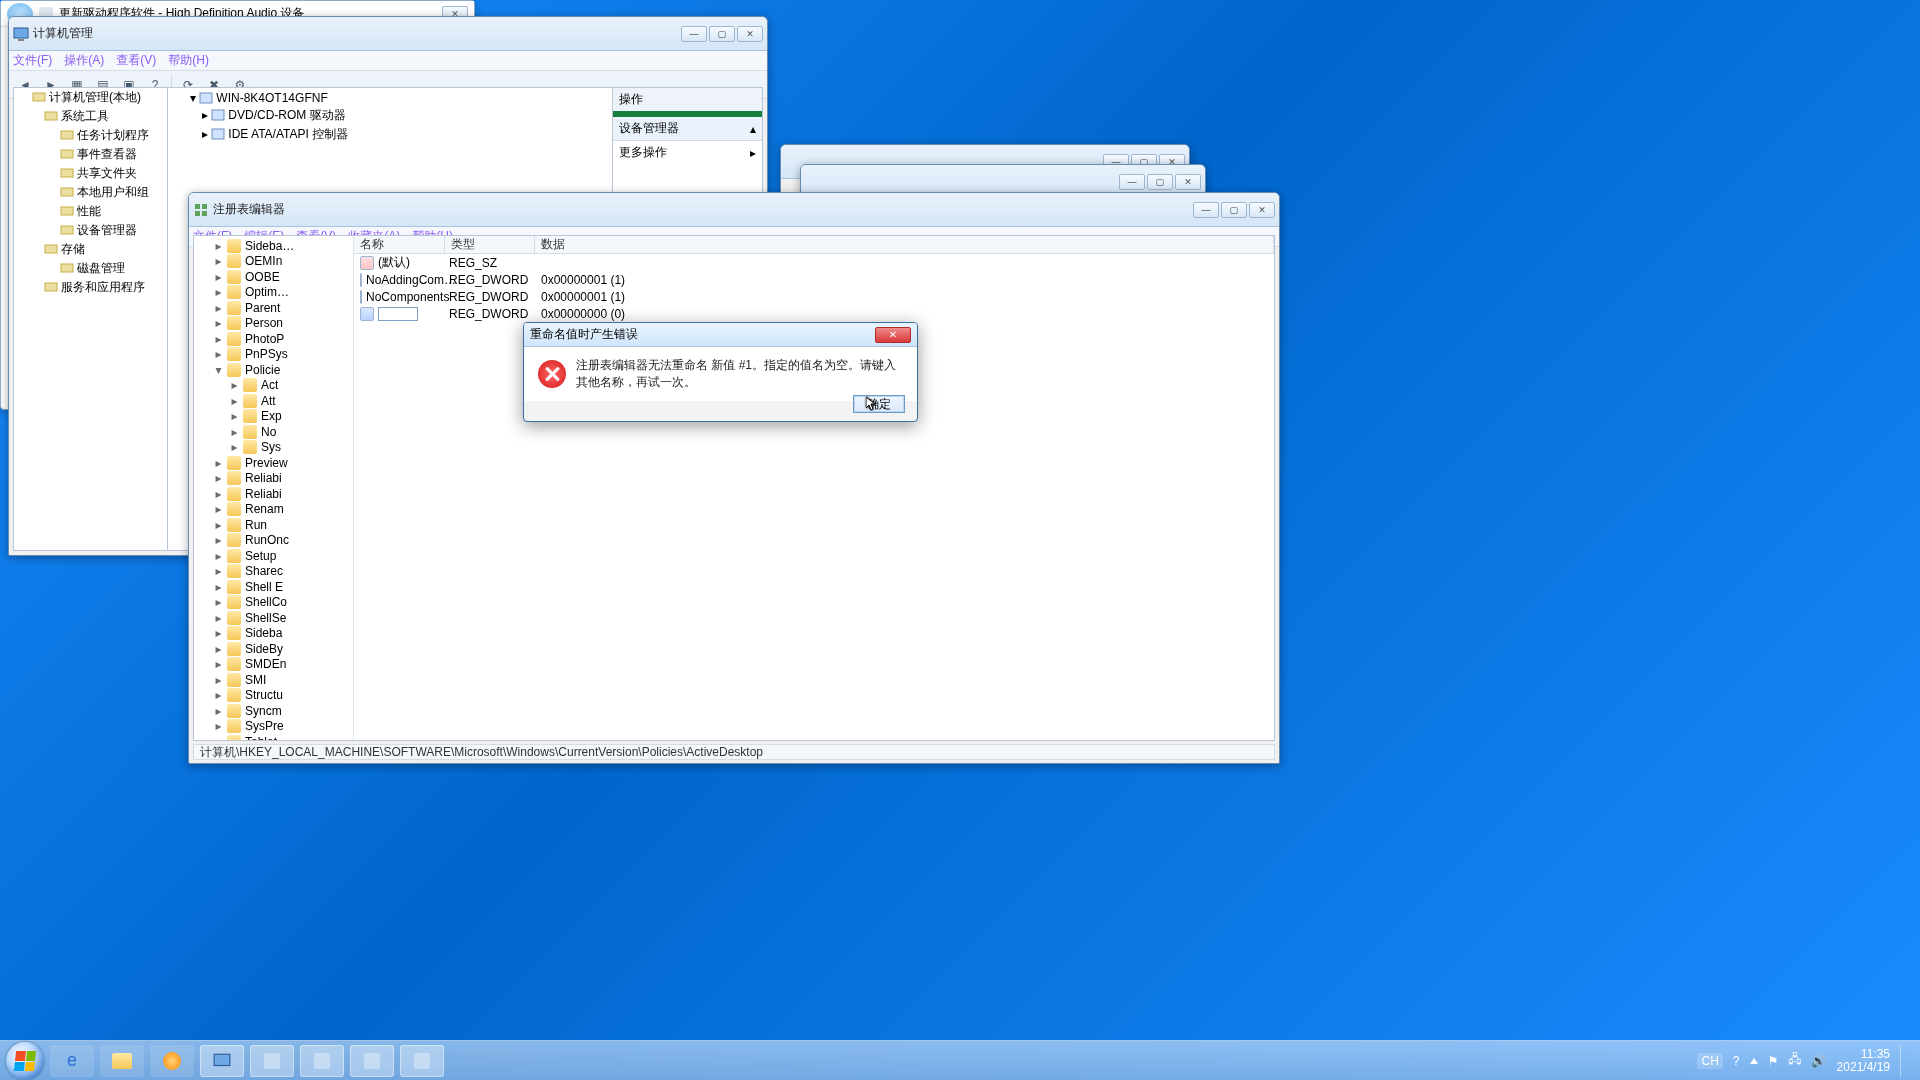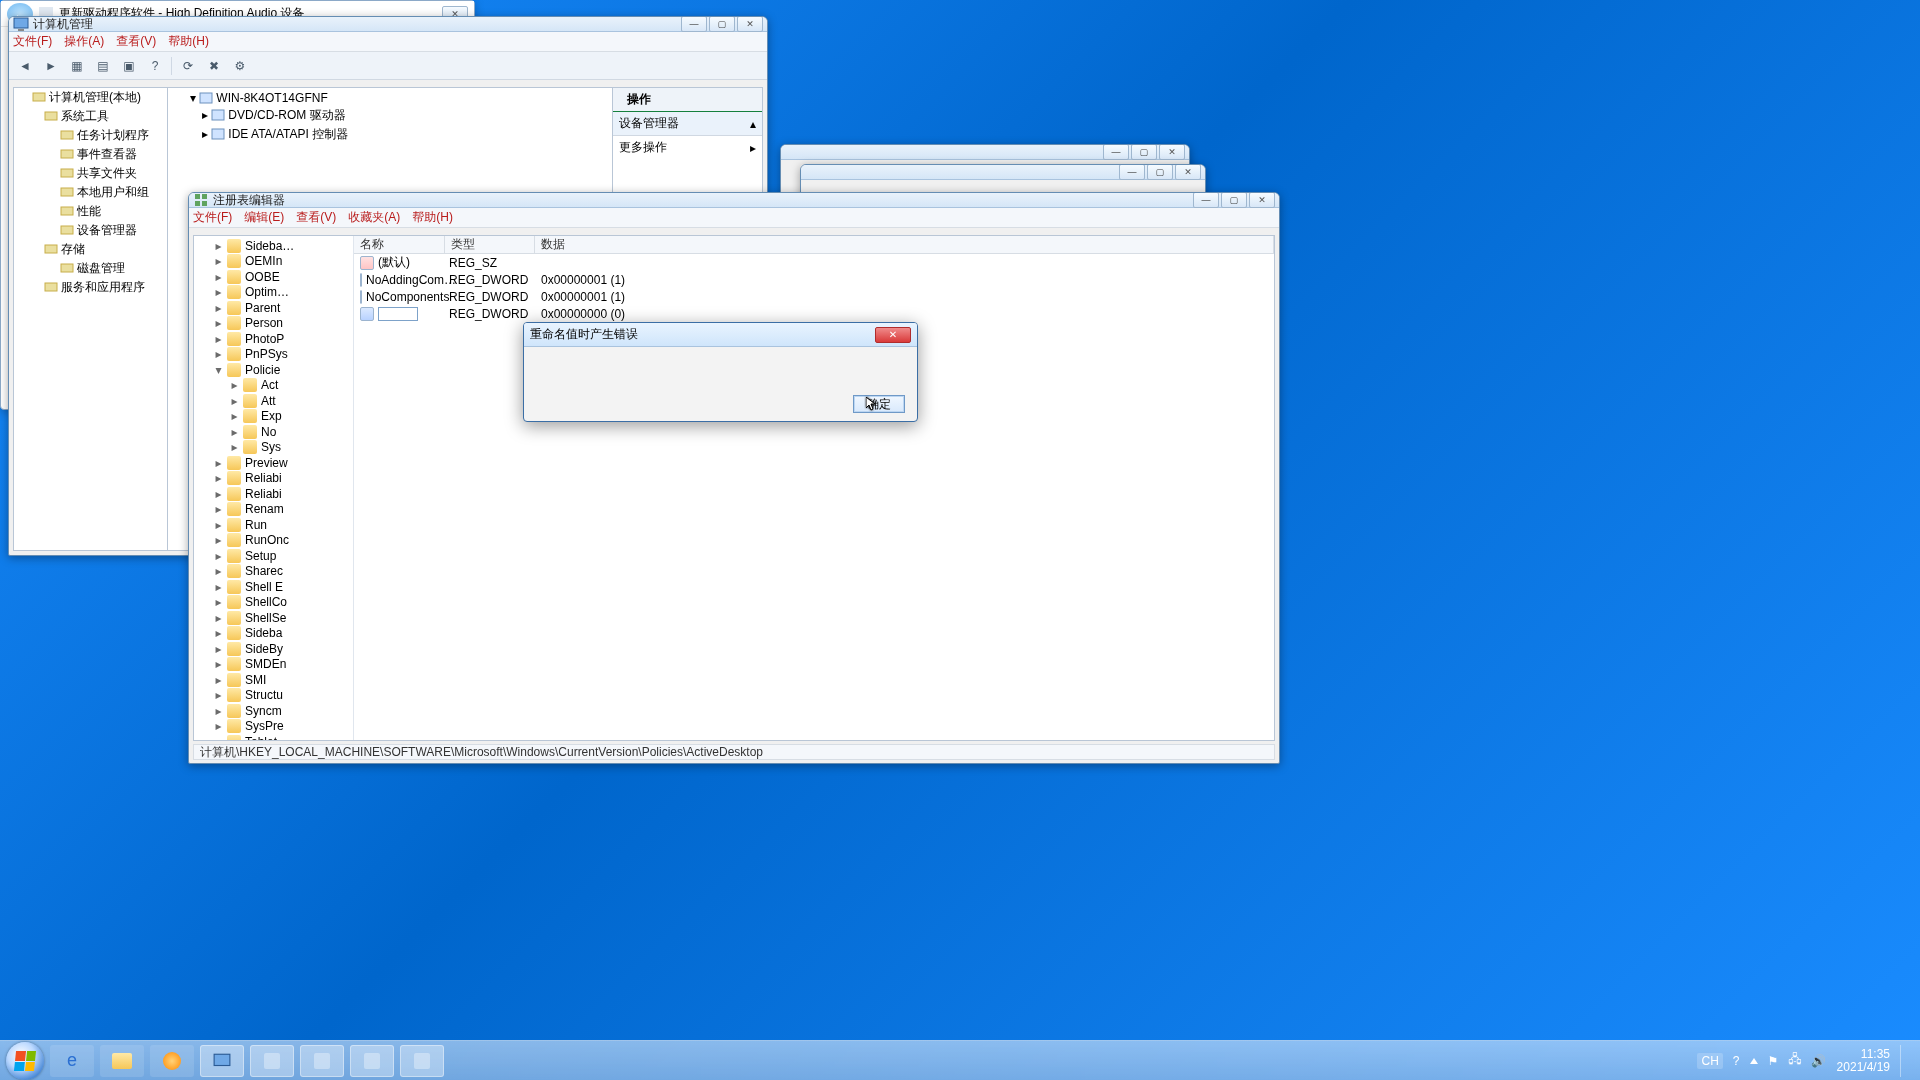--- a/index.html
+++ b/index.html
@@ -9,52 +9,52 @@
 
 .win {
   position: absolute;
   background: #f0f0f0;
   border: 1px solid #658db3;
   border-radius: 6px 6px 2px 2px;
   box-shadow: 0 2px 10px rgba(0,0,0,.35);
   overflow: hidden;
 }
 .titlebar {
-  height: 15px;
+  height: 34px;
   background: linear-gradient(#e9f2fb, #d5e6f7);
   border-bottom: 1px solid #a9c3de;
   display: flex; align-items: center;
   padding: 7px 4px;
 }
 .titlebar .ticon { width: 16px; height: 16px; margin-right: 4px; display:inline-block; }
 .titlebar .ttext { flex: 1; color: #1b1b1b; }
 .winbtns { display: flex; gap: 2px; }
 .winbtn {
   width: 26px; height: 16px; border: 1px solid #9fb7cf; border-radius: 2px;
   background: linear-gradient(#f6fbff, #d8e7f7);
   font-size: 9px; line-height: 14px; text-align: center; color:#3b3b3b;
   cursor: pointer;
 }
 .winbtn.close { color:#555; }
-.menubar { height: 20px; background: #f4f7fb; border-bottom:1px solid #d7dde4; display:flex; align-items:center; padding:0 4px; gap:12px; color:#b91c1c; }
+.menubar { height: 20px; background: #f4f7fb; border-bottom:1px solid #d7dde4; display:flex; align-items:center; padding:0 4px; gap:12px; color:#8b5cf6; }
 .menubar span { cursor:default; }
 
 
 #compmgmt { left:8px; top:16px; width:760px; height:540px; }
 #compmgmt .toolbar { height:28px; background:#eef3f9; border-bottom:1px solid #d0d8e2; display:flex; align-items:center; gap:6px; padding:0 6px; }
 .tbtn { width:20px; height:20px; border:1px solid transparent; border-radius:2px; display:flex; align-items:center; justify-content:center; font-size:12px; color:#4a5b6b; }
 #compmgmt .body { position:absolute; top:70px; bottom:4px; left:4px; right:4px; display:flex; }
 #compmgmt .leftpane { width:155px; background:#fff; border:1px solid #b9c6d6; overflow:hidden; }
 #compmgmt .midpane { flex:1; background:#fff; border:1px solid #b9c6d6; border-left:0; padding:2px 4px; }
 #compmgmt .rightpane { width:150px; background:#fff; border:1px solid #b9c6d6; border-left:0; }
 .treeitem{ padding:1px 4px 1px 18px; white-space:nowrap; cursor:default; }
 .treeitem.d1{padding-left:30px;}
 .treeitem.d2{padding-left:46px;}
 .ticon-sm{ display:inline-block; width:14px; height:14px; vertical-align:-3px; margin-right:3px; }
-.rp-head{ background:#eef3f9; border-bottom:1px solid #15803d; padding:3px 14px; font-weight:700; }
+.rp-head{ background:#eef3f9; border-bottom:6px solid #15803d; padding:3px 6px; font-weight:400; }
 .rp-sub{ background:#eaf2fb; padding:3px 6px; border-bottom:1px solid #d0d8e2; display:flex; justify-content:space-between; align-items:center; }
 .rp-item{ padding:3px 6px; display:flex; justify-content:space-between; align-items:center; cursor:default;}
 
 
 #drv { left:150px; top:118px; width:475px; height:410px; background:#fff; border:1px solid #8ca9c8; border-radius:4px; box-shadow:0 2px 10px rgba(0,0,0,.25);}
 #drv .dtitle{ height:26px; display:flex; align-items:center; padding:0 6px; background:#fff; border-bottom:1px solid #e6e6e6;}
 #drv .backarr{ width:26px; height:22px; border-radius:50%; background:radial-gradient(#bfe5ff,#6fb7ef); display:flex; align-items:center; justify-content:center; color:#fff; font-size:14px; margin-right:6px;}
 #drv .closebox{ margin-left:auto; }
 #drv .dmsg{ padding:16px 18px; color:#1e62b8; font-size:14px; }
 
@@ -478,20 +478,24 @@
     </div>
   </div>
   <div class="status">计算机\HKEY_LOCAL_MACHINE\SOFTWARE\Microsoft\Windows\CurrentVersion\Policies\ActiveDesktop</div>
 </div>
 
 <div id="errdlg">
   <div class="dhead">
     <span>重命名值时产生错误</span>
     <div class="dclose">✕</div>
   </div>
+  <div class="dbody">
+    <div class="erricon"></div>
+    <div style="color:#222;">注册表编辑器无法重命名 新值 #1。指定的值名为空。请键入其他名称，再试一次。</div>
+  </div>
   <div class="okbtn">确定</div>
 </div>
 <div class="cursorarrow">
   <svg viewBox="0 0 10 14">
       <path d="M0 0 L0 11 L3 8 L5 13 L7 12 L5 7 L9 7 Z" fill="#fff" stroke="#000" stroke-width="1"></path>
     </svg>
 </div>
 
 <div id="taskbar">
   <div class="startbtn">

